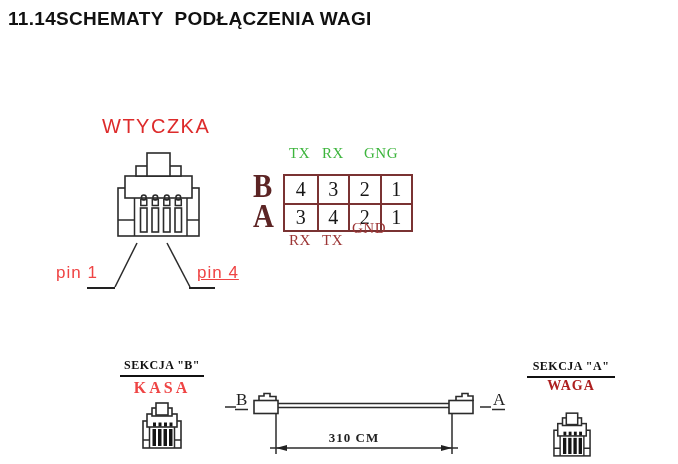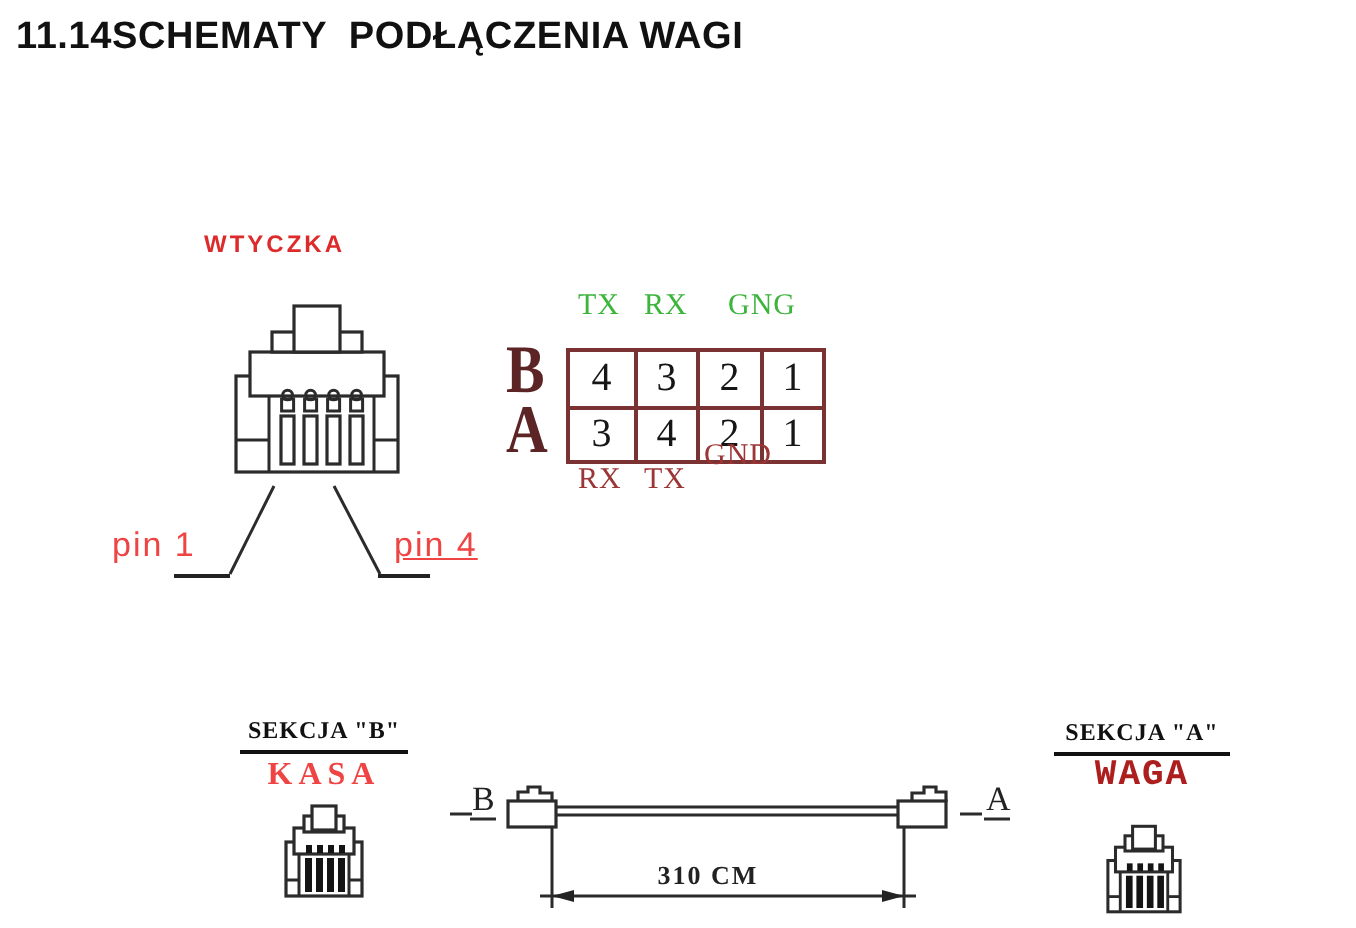--- a/index.html
+++ b/index.html
@@ -1,20 +1,20 @@
 <!DOCTYPE html>
 <html><head>
 <meta charset="utf-8">
 <style>
   html,body{margin:0;padding:0;background:#fff;}
   .canvas{position:relative;width:678px;height:464px;background:#ffffff;overflow:hidden;
           font-family:"Liberation Sans",sans-serif;border-radius:10px;}
   .abs{position:absolute;}
   .title{left:8px;top:8px;font-size:19px;font-weight:bold;color:#111;letter-spacing:0.3px;white-space:pre;}
-  .wtyczka{left:102px;top:115px;font-size:12px;font-weight:bold;color:#dd2b2b;letter-spacing:1.5px;}
+  .wtyczka{left:102px;top:115px;font-size:20px;font-weight:normal;color:#dd2b2b;letter-spacing:1.5px;}
   svg{position:absolute;}
   svg .ln{stroke:#2b2b2b;stroke-width:1.5;fill:none;}
   svg .wf{stroke:#2b2b2b;stroke-width:1.6;fill:#ffffff;}
   svg .pin-fill{fill:#141414;stroke:none;}
   svg text{font-family:"Liberation Serif",serif;fill:#222;}
   .pin-label{font-size:17px;color:#ef4444;letter-spacing:1px;}
   .pin1{left:56px;top:263px;} .pin4{left:197px;top:263px;text-decoration:underline;}
   .pin-ul{height:2px;background:#222;}
   .ul1{left:87px;top:287px;width:28px;} .ul2{left:189px;top:287px;width:26px;}
   .hdr{font-family:"Liberation Serif",serif;font-size:15px;font-weight:normal;letter-spacing:0.5px;}
@@ -28,21 +28,21 @@
             border:2px solid #7a3232;box-sizing:border-box;background:#fff;}
   .cell{display:flex;align-items:center;justify-content:center;
         font-family:"Liberation Serif",serif;font-size:20px;color:#161616;
         border-left:2px solid #7a3232;border-top:2px solid #7a3232;}
   .cell.c0{border-left:none;} .cell.r0{border-top:none;}
   .sek{font-family:"Liberation Serif",serif;font-size:12px;font-weight:bold;color:#111;
        letter-spacing:0.5px;text-align:center;border-bottom:2px solid #111;padding-bottom:2px;}
   .sek-b{left:120px;top:358px;width:84px;} .sek-a{left:527px;top:359px;width:88px;}
   .sub{font-family:"Liberation Serif",serif;font-weight:bold;text-align:center;}
   .kasa{left:120px;top:379px;width:84px;font-size:16px;letter-spacing:3px;color:#ef4444;}
-  .waga{left:527px;top:378px;width:88px;font-size:18px;letter-spacing:1px;color:#ad1f1f;font-family:Liberation Mono, monospace;}
+  .waga{left:527px;top:378px;width:88px;font-size:14px;letter-spacing:1px;color:#ad1f1f;}
 </style>
 </head>
 <body>
 
 <div class="canvas">
 
   <div class="abs title">11.14SCHEMATY  PODŁĄCZENIA WAGI</div>
 
   <div class="abs wtyczka">WTYCZKA</div>
 

